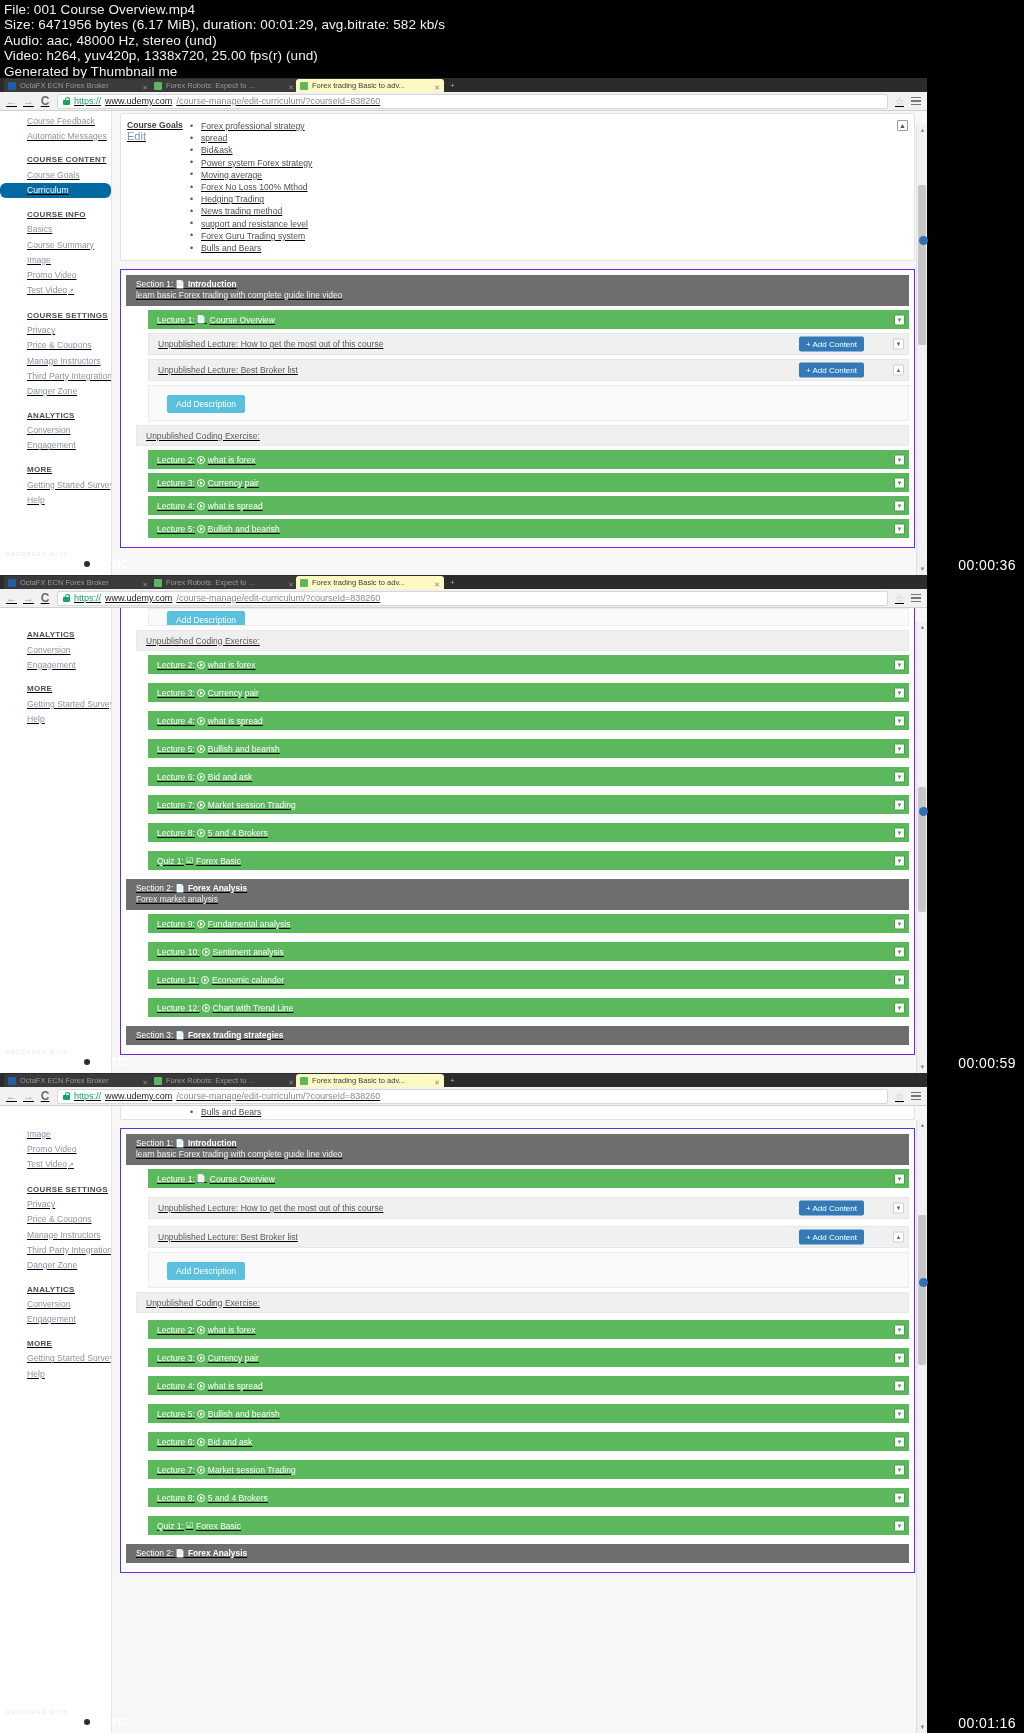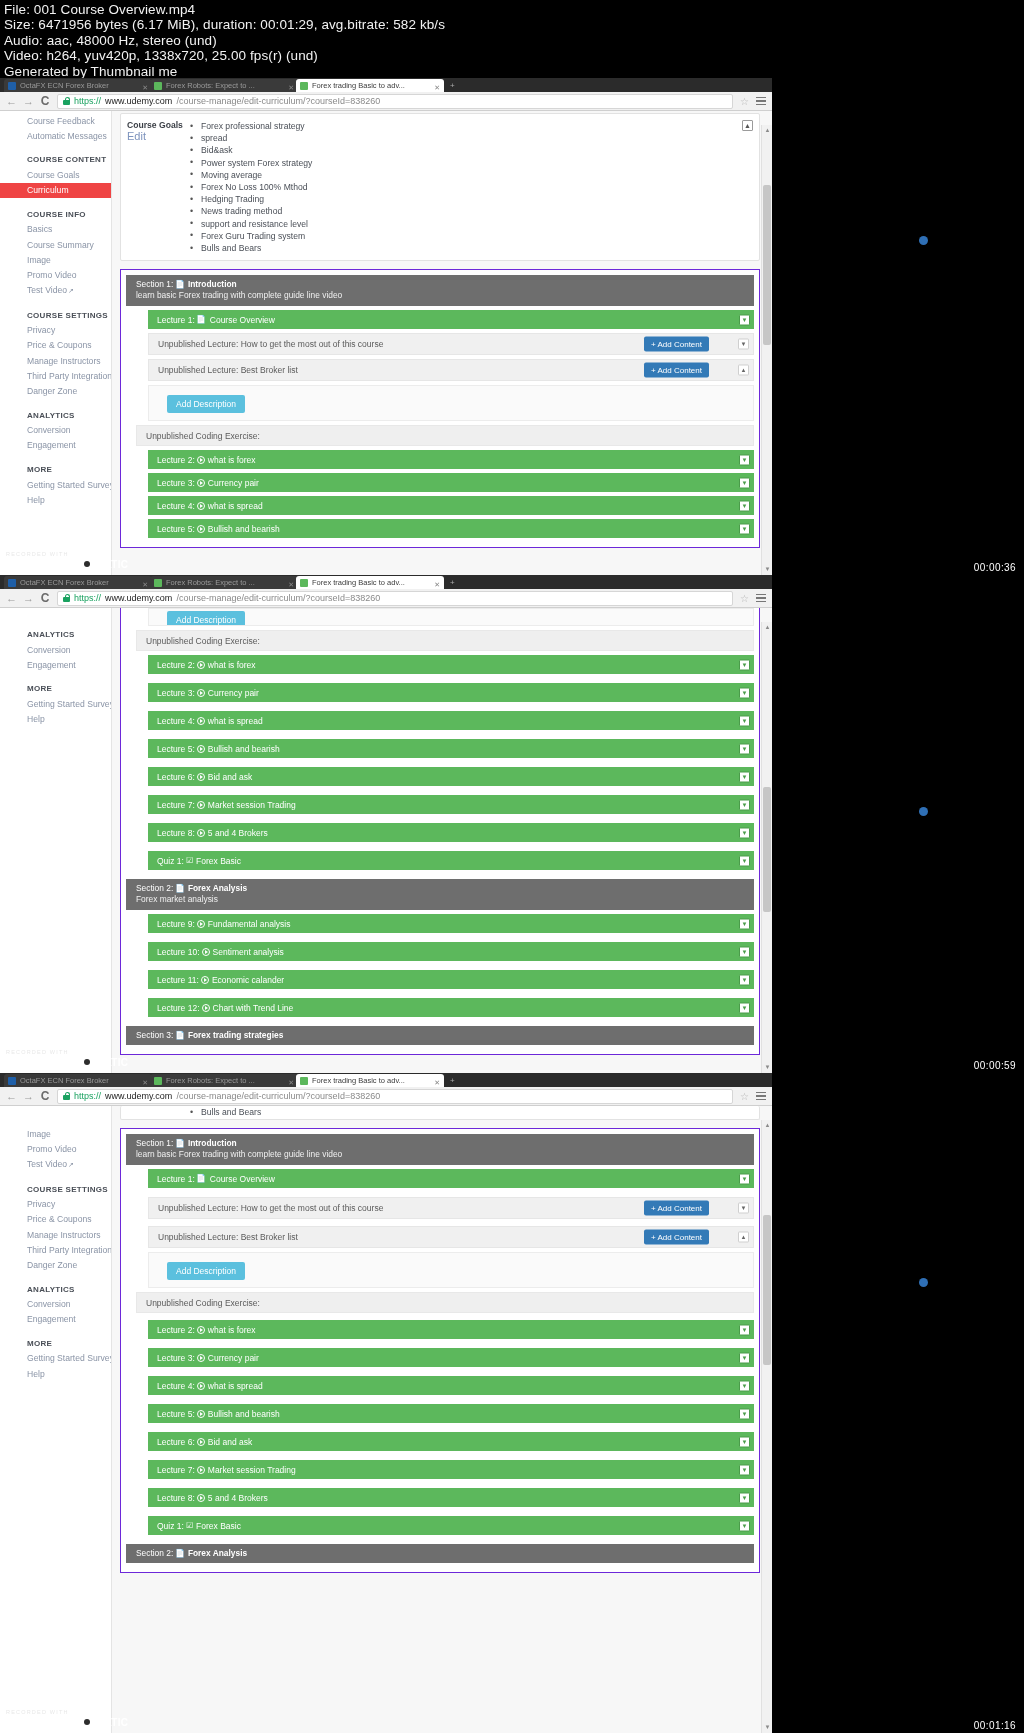--- a/index.html
+++ b/index.html
@@ -24,42 +24,42 @@
     color: #f2f2f2;
   }
 
   
   .panel {
     position: absolute; left:0; width:1024px;
     background:#000; overflow:hidden;
   }
   .panel .shot {
     position:absolute; left:0; top:0;
-    width:772px; height:100%;
-    background:#f7f7f7; overflow:hidden;
+    width:927px; height:100%;
+    background:#f7f7f7; overflow:hidden;text-decoration:underline;
   }
   .panel-1 { top:78px;  height:497px; }
   .panel-2 { top:575px; height:498px; }
   .panel-3 { top:1073px;height:660px; }
 
   
   .chrome-tabs {
     position:relative; height:14px; background:#2b2b2b;
     overflow:hidden;
   }
   .tab {
     position:absolute; top:1px; height:13px;
     background:#3a3a3a; color:#9a9a9a;
     font-size:7.5px; line-height:13px;
     padding-left:16px; padding-right:14px;
     border-top-left-radius:3px; border-top-right-radius:3px;
     white-space:nowrap; overflow:hidden;
     filter: blur(0.35px);
   }
-  .tab.active { background:#ffffff; color:#3c3c3c; }
+  .tab.active { background:#fef9c3; color:#3c3c3c; }
   .tab .favicon {
     position:absolute; left:4px; top:3px; width:8px; height:8px; border-radius:1px;
   }
   .tab .tabclose { position:absolute; right:4px; top:2px; font-size:7px; color:#888; }
   .tab-newbtn { position:absolute; top:3px; font-size:8px; color:#aaa; }
 
   .chrome-bar {
     position:relative; height:19px; background:#f1f1f1;
     border-bottom:1px solid #cfcfcf;
     display:flex; align-items:center; gap:7px;
@@ -93,21 +93,21 @@
   }
   .sb-group { margin-top:10px; }
   .sb-head {
     color:#4a4f57; font-weight:bold; font-size:8px; letter-spacing:.3px;
     padding: 2px 0 3px 27px; text-transform:uppercase;
   }
   .sb-item {
     color:#8a94a6; padding:2.6px 0 2.6px 27px; font-size:8.6px; line-height:10px;
     white-space:nowrap; overflow:hidden;
   }
-  .sb-item.active { background:#ef4444; color:#fff; }
+  .sb-item.active { background:#0369a1; color:#fff;border-radius:6px; }
   .ext-ico{font-size:7px; margin-left:1px;}
 
   .content {
     flex:1; background:#f7f7f7; position:relative; overflow:hidden;
     padding: 0 12px 0 8px;
   }
   .card {
     background:#fff; border:1px solid #e2e2e2; border-radius:2px;
     position:relative;
   }
@@ -191,21 +191,21 @@
   .wm-text { font-size:5.5px; letter-spacing:1.2px; line-height:6px; color:#e8e8e8;}
   .wm-main { font-size:10px; font-weight:bold; letter-spacing:.3px; line-height:11px; color:#fff;}
   .wm-circle {
     width:14px;height:14px;border-radius:50%;background:#fff;
     display:inline-block; position:relative; margin:0 2px;
   }
   .wm-circle::after{content:"";position:absolute;left:4px;top:4px;width:6px;height:6px;border-radius:50%;background:#2d2d2d;}
 
   .timestamp {
     position:absolute; right:8px; bottom:2px; color:#fff;
-    font-size:10px; letter-spacing:.4px; z-index:5;
+    font-size:14px; letter-spacing:.4px; z-index:5;
   }
   .blackfill{position:absolute;right:0;top:0;width:97px;height:100%;background:#000;}
 
   
   .cursor-dot{position:absolute; width:9px;height:9px;border-radius:50%;background:#2f6fb5; z-index:6;}
 </style>
 </head>
 <body>
 
 <div class="page">

